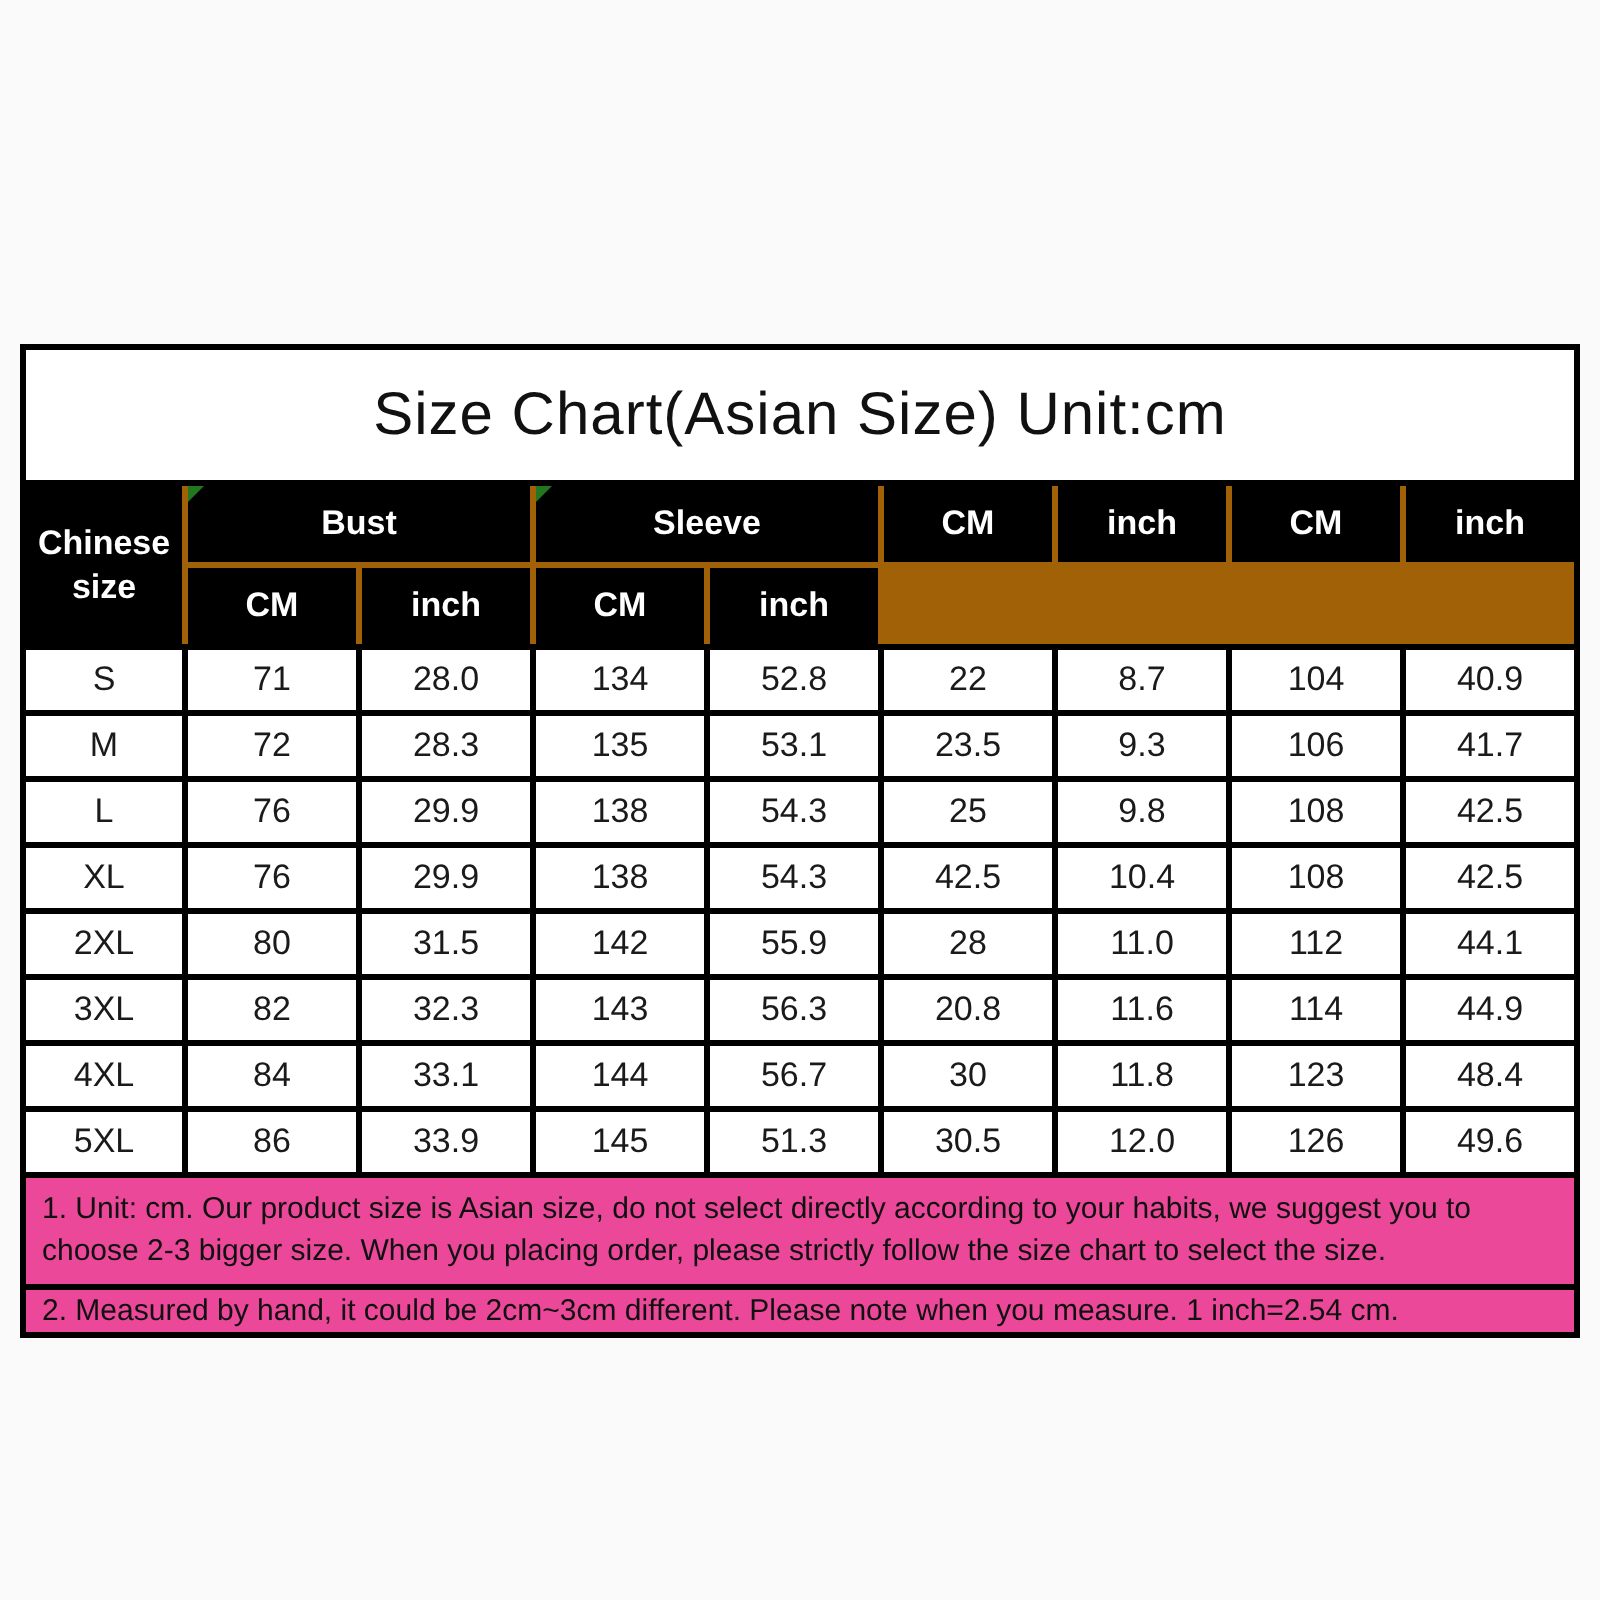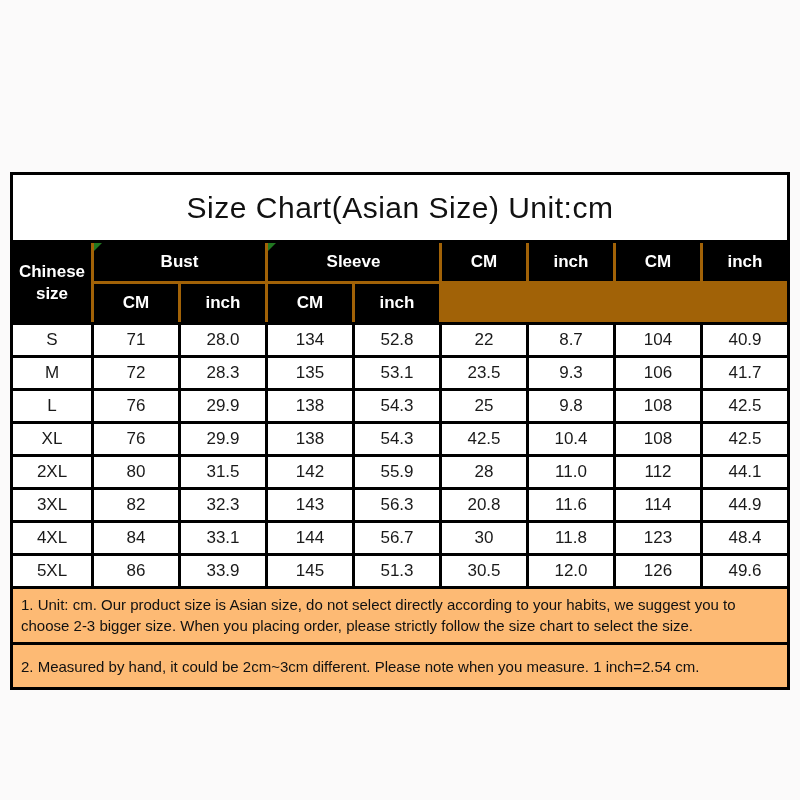--- a/index.html
+++ b/index.html
@@ -69,27 +69,27 @@
     background: #000; 
   }
   .table-body .cell {
     background: #fff;
     color: #1a1a1a;
     display: flex; align-items: center; justify-content: center;
     font-size: 17px;
   }
   .note {
     border-top: 3px solid #000;
-    background: #fdba74;
+    background: #ec4899;
     color: #111;
     font-size: 15px;
     line-height: 1.4;
   }
   .note-1 { min-height: 52px; padding: 5px 8px 6px 8px; box-sizing: border-box; }
-  .note-2 { height: 45px; display: flex; align-items: center; padding: 0 8px; box-sizing: border-box; }
+  .note-2 { height: 24px; display: flex; align-items: center; padding: 0 8px; box-sizing: border-box; }
 </style>
 </head>
 <body>
 
 <div class="sheet">
 
   <div class="title-cell">Size Chart(Asian Size) Unit:cm</div>
 
   <div class="header-grid">
     <div class="hcell corner-cell">Chinese size</div>

